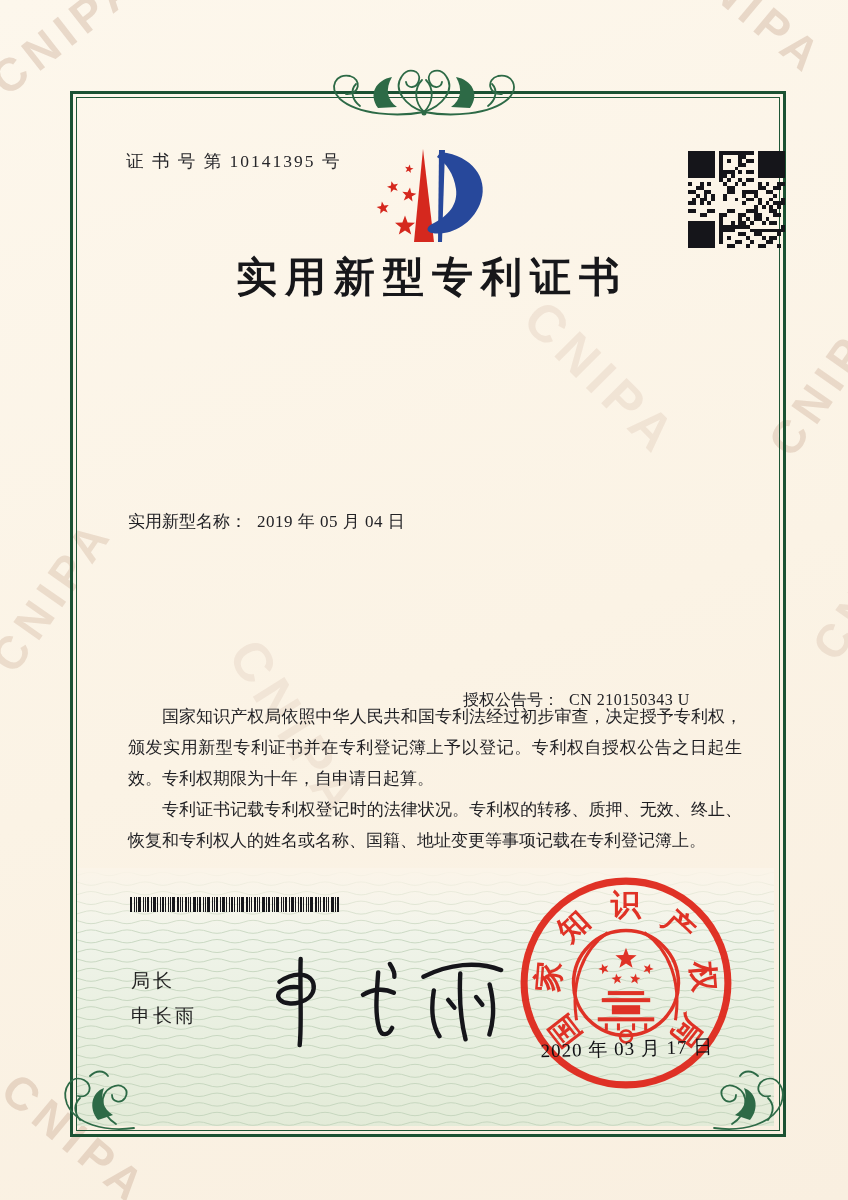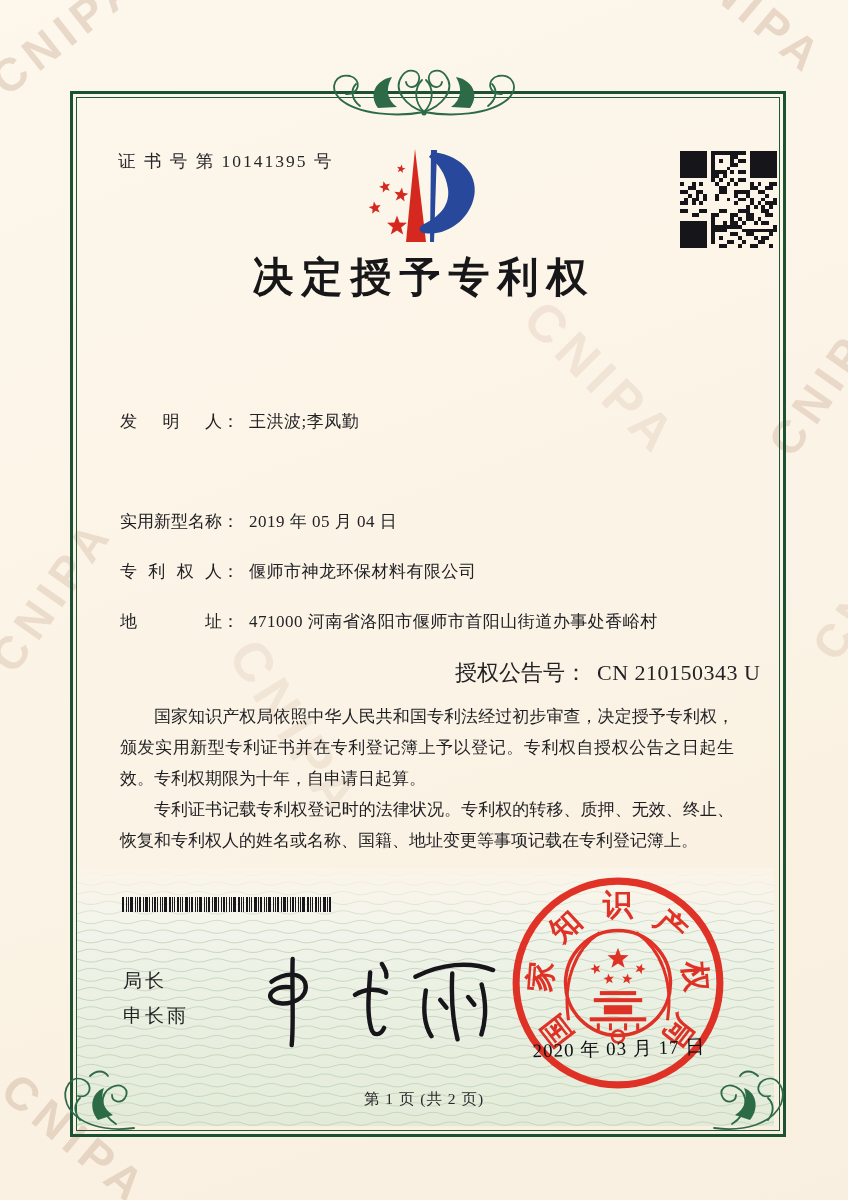--- a/index.html
+++ b/index.html
@@ -30,35 +30,35 @@
   
   .frame{position:absolute;left:70px;top:91px;width:710px;height:1040px;
          border:3px solid #1b5233;z-index:2;pointer-events:none;}
   .frame-inner{position:absolute;inset:3px;border:1px solid #1f5737;}
 
   .ornament{position:absolute;z-index:3;}
   .ornament-top{left:300px;top:62px;}
   .ornament-bl{left:54px;top:1062px;}
   .ornament-br{left:710px;top:1062px;}
 
-  .layer{position:absolute;inset:0;z-index:4;}
+  .layer{position:absolute;inset:0;z-index:4;margin-left:8px;}
 
   .cert-no{position:absolute;left:118px;top:149px;font-size:17.5px;letter-spacing:2px;color:#26262a;}
 
   .logo{position:absolute;left:342px;top:144px;}
   .logo-star{fill:#d5281e;}
   .qr{position:absolute;left:680px;top:151px;width:97px;height:97px;}
   #qr-svg rect{fill:#15151a;}
 
   .title{position:absolute;left:124px;top:250px;width:600px;text-align:center;
          font-size:41px;font-weight:bold;letter-spacing:8px;color:#17171a;}
 
   .frow{position:absolute;left:120px;white-space:nowrap;font-size:17px;color:#222226;}
   .r0{top:356px}.r1{top:410px}.r2{top:460px}.r3{top:510px}.r4{top:560px}.r5{top:610px}.r6{top:658px}
-  .grant{position:absolute;left:455px;top:658px;white-space:nowrap;font-size:22px;color:#222226;}
+  .grant{position:absolute;left:455px;top:690px;white-space:nowrap;font-size:16px;color:#222226;}
   .f-label{display:inline-block;width:102px;text-align:justify;text-align-last:justify;}
   .f-colon{margin-right:10px;}
   .f-value{letter-spacing:.5px;}
 
   .body-text{position:absolute;left:120px;top:701px;width:614px;font-size:17px;line-height:31px;
              text-align:justify;color:#1f1f23;}
   .body-text p{margin:0;text-indent:2em;}
 
   .barcode{position:absolute;left:122px;top:897px;width:215px;height:15px;font-size:0;z-index:5;}
   .barcode b{display:inline-block;height:15px;background:#17171c;vertical-align:top;}
@@ -360,33 +360,24 @@
         <rect x="1" y="1" width="5" height="5" fill="#fcf5e9"></rect>
         <rect x="2" y="2" width="3" height="3"></rect>
         <rect x="18" y="0" width="7" height="7"></rect>
         <rect x="19" y="1" width="5" height="5" fill="#fcf5e9"></rect>
         <rect x="20" y="2" width="3" height="3"></rect>
         <rect x="0" y="18" width="7" height="7"></rect>
         <rect x="1" y="19" width="5" height="5" fill="#fcf5e9"></rect>
         <rect x="2" y="20" width="3" height="3"></rect>
       </svg>
 
-    <div class="title">决定授予专利权</div>
-
-    <div class="frow r1">
-      <span class="f-label">发明人</span><span class="f-colon">：</span><span class="f-value">王洪波;李凤勤</span>
-    </div>
+    <div class="title">实用新型专利证书</div>
+
     <div class="frow r3">
       <span class="f-label">实用新型名称</span><span class="f-colon">：</span><span class="f-value">2019 年 05 月 04 日</span>
-    </div>
-    <div class="frow r4">
-      <span class="f-label">专利权人</span><span class="f-colon">：</span><span class="f-value">偃师市神龙环保材料有限公司</span>
-    </div>
-    <div class="frow r5">
-      <span class="f-label">地址</span><span class="f-colon">：</span><span class="f-value">471000 河南省洛阳市偃师市首阳山街道办事处香峪村</span>
     </div>
     <div class="grant">
       <span>授权公告号</span><span class="f-colon">：</span><span class="f-value">CN 210150343 U</span>
     </div>
 
     <div class="body-text">
       <p>国家知识产权局依照中华人民共和国专利法经过初步审查，决定授予专利权，颁发实用新型专利证书并在专利登记簿上予以登记。专利权自授权公告之日起生效。专利权期限为十年，自申请日起算。</p>
       <p>专利证书记载专利权登记时的法律状况。专利权的转移、质押、无效、终止、恢复和专利权人的姓名或名称、国籍、地址变更等事项记载在专利登记簿上。</p>
     </div>
 
@@ -434,16 +425,15 @@
         <rect x="104" y="153" width="3" height="7" class="seal-shape"></rect>
         <rect x="119" y="153" width="3" height="7" class="seal-shape"></rect>
         <rect x="131" y="153" width="3" height="7" class="seal-shape"></rect>
         <circle cx="113" cy="166" r="6" class="seal-line" stroke-width="2.5"></circle>
         <path d="M64 150 C58 112 70 80 95 63" class="seal-line" stroke-width="3"></path>
         <path d="M162 150 C168 112 156 80 131 63" class="seal-line" stroke-width="3"></path>
       </g>
     </svg>
     <div class="seal-date">2020 年 03 月 17 日</div>
 
-    <div class="page-info">第 1 页 (共 2 页)</div>
 
   </div>
 </div>
 
 </body></html>

